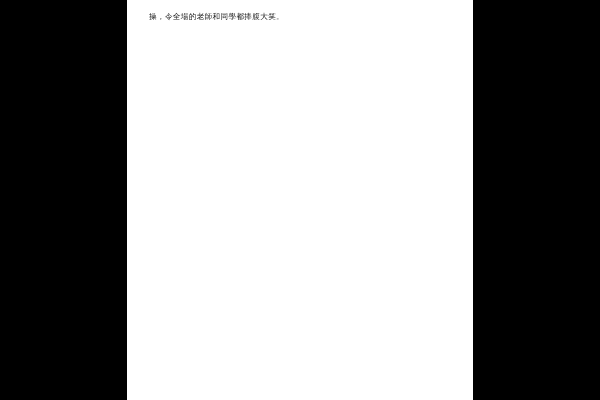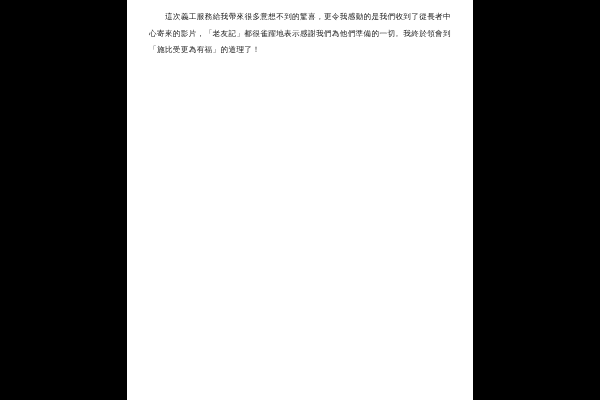--- a/index.html
+++ b/index.html
@@ -48,16 +48,16 @@
   .indent {
     text-indent: 16px;
   }
 </style>
 </head>
 <body>
 
 <div class="viewer">
   <div class="page">
     <div class="doc-body">
-      <p class="para indent">這次義工服務給我帶來很多意想不到的驚喜，更令我感動的是我們收到了從長者中心寄來的影片，「老友記」都很雀躍地表示感謝我們為他們準備的一切。我終於領會到「施比受更為有福」的道理了！</p>
+      <p class="para">操，令全場的老師和同學都捧腹大笑。</p>
     </div>
   </div>
 </div>
 
 </body></html>

